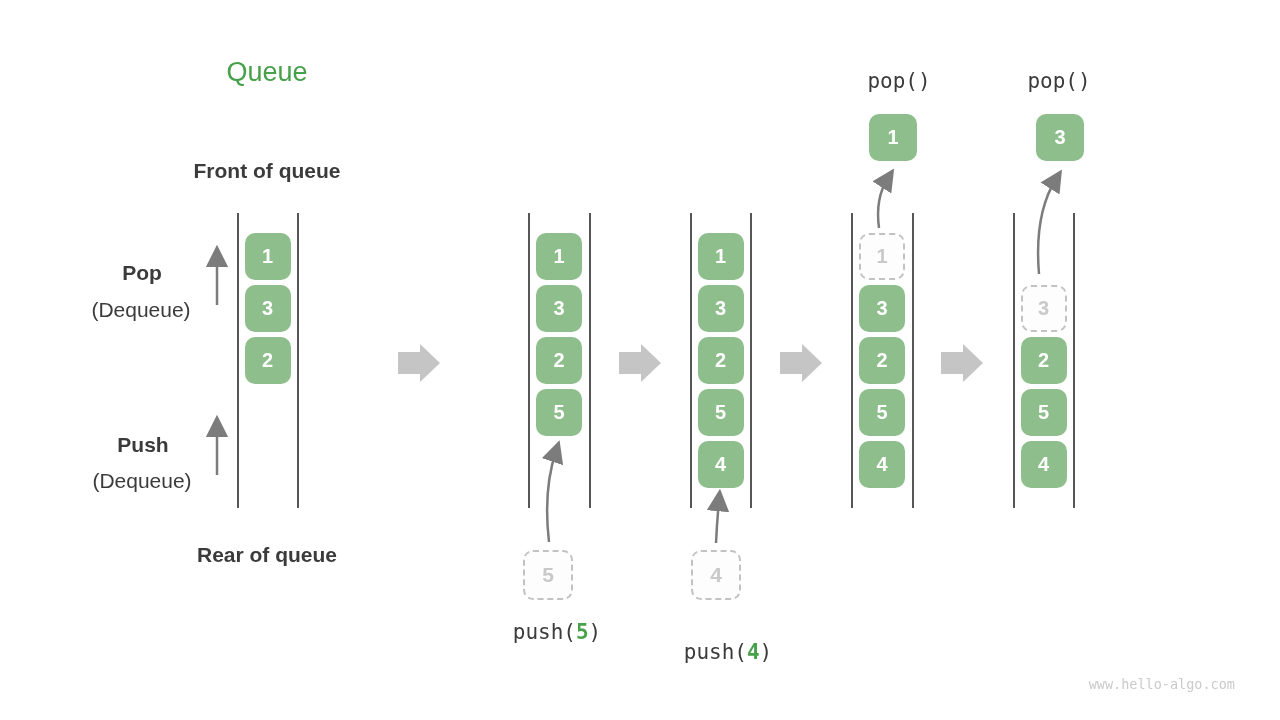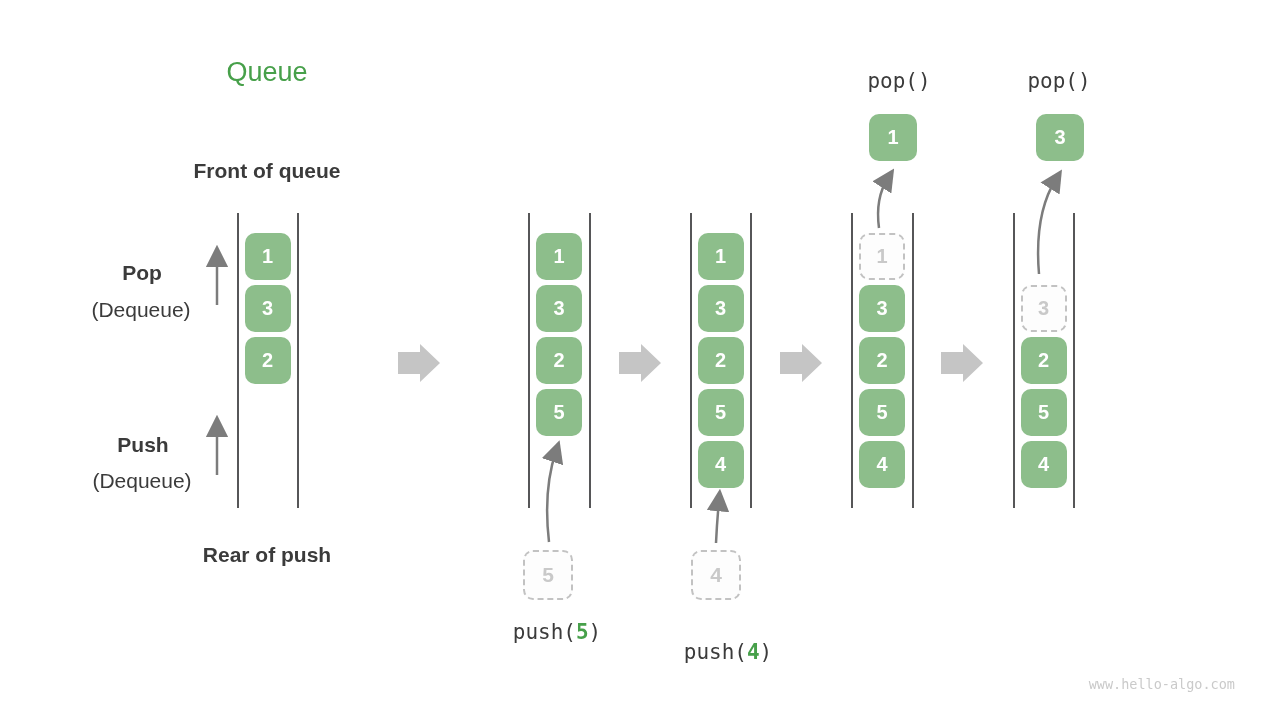--- a/index.html
+++ b/index.html
@@ -51,21 +51,21 @@
   svg .thin{stroke:var(--thin-arrow);stroke-width:2.5;fill:none;}
   svg .block{fill:var(--block-arrow);}
 </style>
 </head>
 <body>
 
 <div class="canvas">
 
   <div class="abs ctr figure-title">Queue</div>
   <div class="abs ctr lbl bold front-lbl">Front of queue</div>
-  <div class="abs ctr lbl bold rear-lbl">Rear of push</div>
+  <div class="abs ctr lbl bold rear-lbl">Rear of queue</div>
   <div class="abs ctr lbl bold pop-lbl">Pop</div>
   <div class="abs ctr lbl dequeue-lbl">(Dequeue)</div>
   <div class="abs ctr lbl bold push-lbl">Push</div>
   <div class="abs ctr lbl enqueue-lbl">(Dequeue)</div>
 
   <div class="abs ctr code pop-call-1">pop()</div>
   <div class="abs ctr code pop-call-2">pop()</div>
   <div class="abs ctr code push-call-1"><span>push(</span><span class="arg">5</span><span>)</span></div>
   <div class="abs ctr code push-call-2"><span>push(</span><span class="arg">4</span><span>)</span></div>
 

